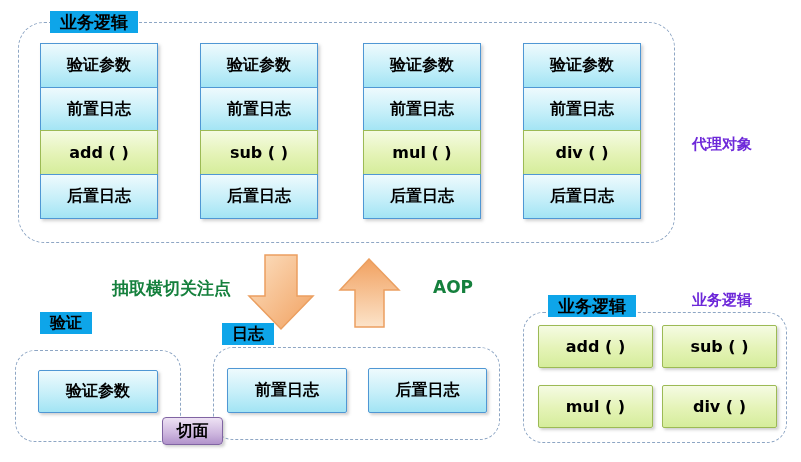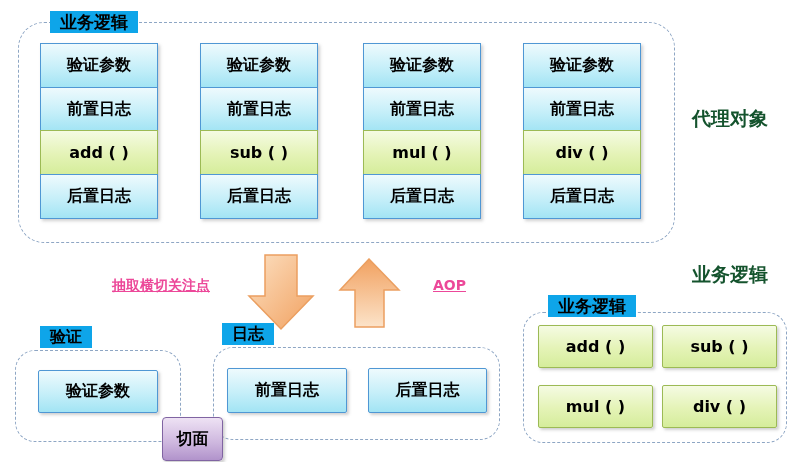--- a/index.html
+++ b/index.html
@@ -21,23 +21,24 @@
     padding:0 10px;
     font-weight:bold;
     font-size:17px;
     color:#000000;
     white-space:nowrap;
     line-height:22px;
   }
   .side-label {
     position:absolute;
     font-weight:bold;
-    font-size:19px;
-    color:#14532d;
+    font-size:15px;
+    color:#6d28d9;
     white-space:nowrap;
+    margin-top:29px;
   }
   .stack {
     position:absolute;
     top:43px;
     box-shadow:2px 2px 3px rgba(150,150,150,0.45);
   }
   .cell {
     width:118px;
     height:45px;
     margin-top:-1.5px;
@@ -78,24 +79,23 @@
   }
   .box.purple {
     border:1.5px solid #8064a2;
     background:linear-gradient(180deg,#eee2f4 0%,#cdb6de 60%,#b193cb 100%);
     border-radius:4px;
     z-index:5;
   }
   .mid-label {
     position:absolute;
     font-weight:bold;
-    font-size:14px;
-    color:#ec4899;
+    font-size:17px;
+    color:#15803d;
     white-space:nowrap;
-    text-decoration:underline;
   }
   .arrow { position:absolute; }
 </style>
 </head>
 <body>
 
 <div class="group" style="left:18px; top:22px; width:657px; height:221px;"></div>
 <div class="group-label" style="left:50px; top:11px;">业务逻辑</div>
 <div class="side-label" style="left:692px; top:106px;">代理对象</div>
 
@@ -145,29 +145,29 @@
       <stop offset="0" stop-color="#f1a160"></stop>
       <stop offset="1" stop-color="#fce3c9"></stop>
     </linearGradient>
   </defs>
   <polygon points="31,1 61,32 46,32 46,69 17,69 17,32 2,32" fill="url(#gUp)" stroke="#eb9f60" stroke-width="1.5"></polygon>
 </svg>
 
 <div class="mid-label" style="left:433px; top:277px;">AOP</div>
 
 <div class="group" style="left:15px; top:350px; width:166px; height:92px; border-radius:20px;"></div>
-<div class="group-label" style="left:40px; top:326px; font-size:16px;">验证</div>
+<div class="group-label" style="left:40px; top:312px; font-size:16px;">验证</div>
 <div class="box blue" style="left:38px; top:370px; width:120px; height:43px;">验证参数</div>
 
 <div class="group" style="left:213px; top:347px; width:287px; height:93px; border-radius:20px;"></div>
 <div class="group-label" style="left:222px; top:323px; font-size:16px;">日志</div>
 <div class="box blue" style="left:227px; top:368px; width:120px; height:45px;">前置日志</div>
 <div class="box blue" style="left:368px; top:368px; width:119px; height:45px;">后置日志</div>
 
-<div class="box purple" style="left:162px; top:417px; width:61px; height:44px;">切面</div>
+<div class="box purple" style="left:162px; top:417px; width:61px; height:28px;">切面</div>
 
 <div class="side-label" style="left:692px; top:262px;">业务逻辑</div>
 <div class="group" style="left:523px; top:312px; width:264px; height:131px; border-radius:20px;"></div>
 <div class="group-label" style="left:548px; top:295px;">业务逻辑</div>
 <div class="box green" style="left:538px; top:325px; width:115px; height:43px;">add ( )</div>
 <div class="box green" style="left:662px; top:325px; width:115px; height:43px;">sub ( )</div>
 <div class="box green" style="left:538px; top:385px; width:115px; height:43px;">mul ( )</div>
 <div class="box green" style="left:662px; top:385px; width:115px; height:43px;">div ( )</div>
 
 </body></html>

